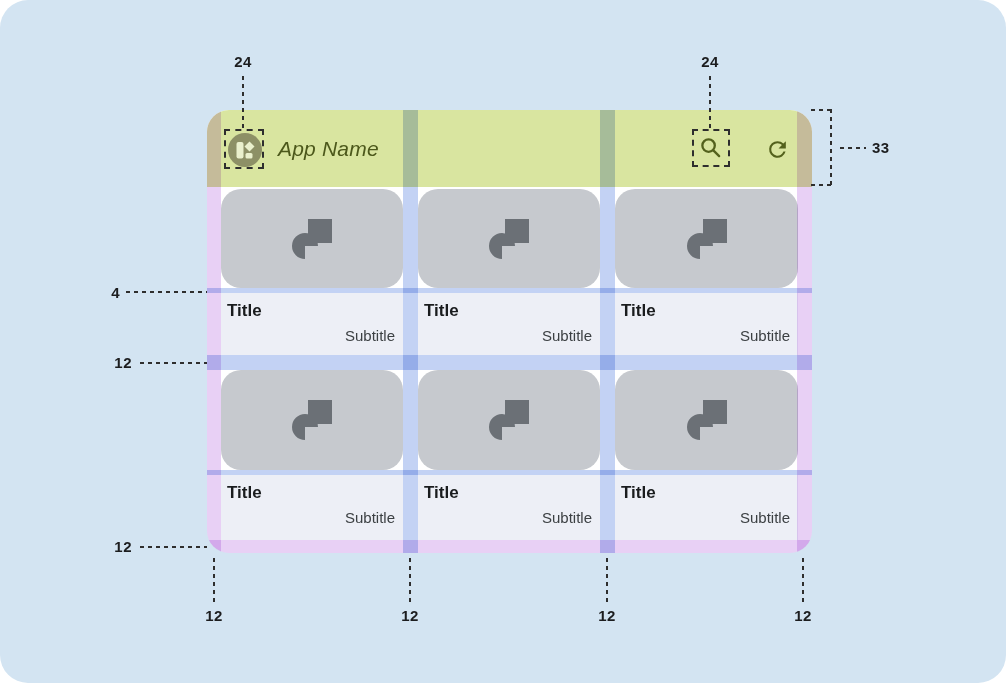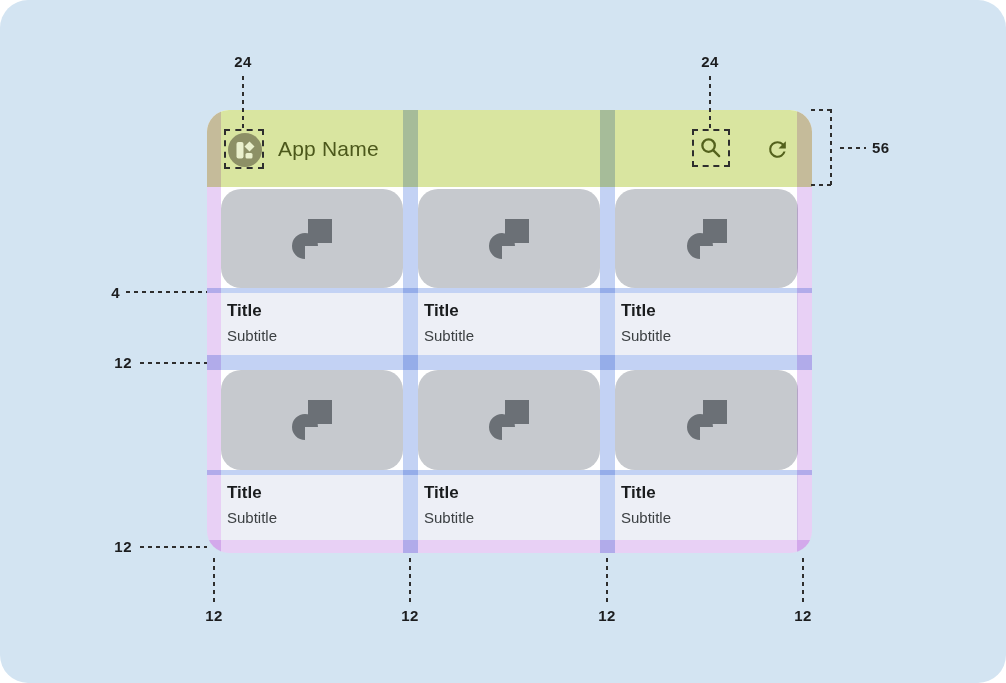--- a/index.html
+++ b/index.html
@@ -13,21 +13,21 @@
   .layout {
     position:absolute; left:207px; top:110px; width:605px; height:443px;
     background:#ffffff; border-radius:22px; overflow:hidden;
   }
   .appbar {
     position:absolute; left:0; top:0; width:605px; height:77px;
     background:#d9e5a0;
   }
   .appbar-title {
     position:absolute; left:71px; top:0; height:90px; line-height:77px;
-    font-size:21px; font-weight:500; color:#4c581b; letter-spacing:.2px;
+    font-size:21px; font-weight:500; color:#4c581b; letter-spacing:.2px;font-style:italic;
   }
   .dash-box {
     position:absolute; border:2px dashed #2e2e2e; background:transparent;
   }
   .logo-box   { left:17px;  top:19px; width:36px; height:36px; }
   .search-box { left:485px; top:19px; width:34px; height:34px; }
   .logo-circle {
     position:absolute; left:21px; top:23px; width:34px; height:34px;
     border-radius:50%; background:#8d9066;
     display:flex; align-items:center; justify-content:center;
@@ -44,21 +44,21 @@
     position:absolute; left:0; right:0; top:0; background:#c6c9ce; border-radius:20px;
     display:flex; align-items:center; justify-content:center;
   }
   .r0 .card-img { height:99px; } .r1 .card-img { height:100px; }
   .card-txt {
     position:absolute; left:0; right:0; background:#edeff6;
     padding:5px 8px 0 6px; box-sizing:border-box;
   }
   .r0 .card-txt { top:104px; height:62px; } .r1 .card-txt { top:105px; height:65px; }
   .card-title { font-size:17px; font-weight:700; color:#1a1c1e; line-height:25px; }
-  .card-subtitle { font-size:15px; font-weight:400; color:#3c4043; line-height:25px; }
+  .card-subtitle { font-size:15px; font-weight:400; color:#3c4043; line-height:25px;text-align:right; }
 
   
   .ov { position:absolute; mix-blend-mode:multiply; pointer-events:none; }
   .ov.v { top:0; height:443px; }
   .ov.margin { background:#e8d0f5; }
   .ov.gutter { background:#c3d2f4; }
   .ov.m-left  { left:0;    width:14px; }
   .ov.m-right { left:590px; width:15px; }
   .ov.g1 { left:196px; width:15px; }
   .ov.g2 { left:393px; width:15px; }
@@ -253,21 +253,21 @@
   <div class="dim-label t-center lbl-24-left">24</div>
   <div class="dash-v ldr-24-left"></div>
 
   <div class="dim-label t-center lbl-24-right">24</div>
   <div class="dash-v ldr-24-right"></div>
 
   <div class="dash-h seg56-top"></div>
   <div class="dash-v seg56-v"></div>
   <div class="dash-h seg56-bottom"></div>
   <div class="dash-h ldr-56"></div>
-  <div class="dim-label lbl-56">56</div>
+  <div class="dim-label lbl-56">33</div>
 
   <div class="dim-label t-right lbl-4">4</div>
   <div class="dash-h ldr-4"></div>
 
   <div class="dim-label t-right lbl-12a">12</div>
   <div class="dash-h ldr-12a"></div>
 
   <div class="dim-label t-right lbl-12b">12</div>
   <div class="dash-h ldr-12b"></div>
 

